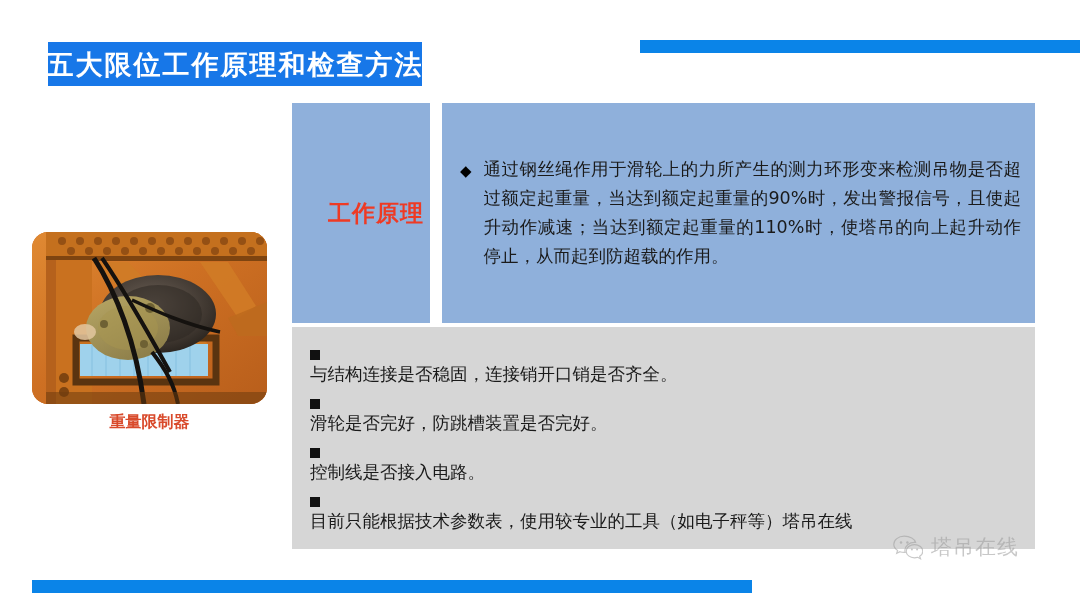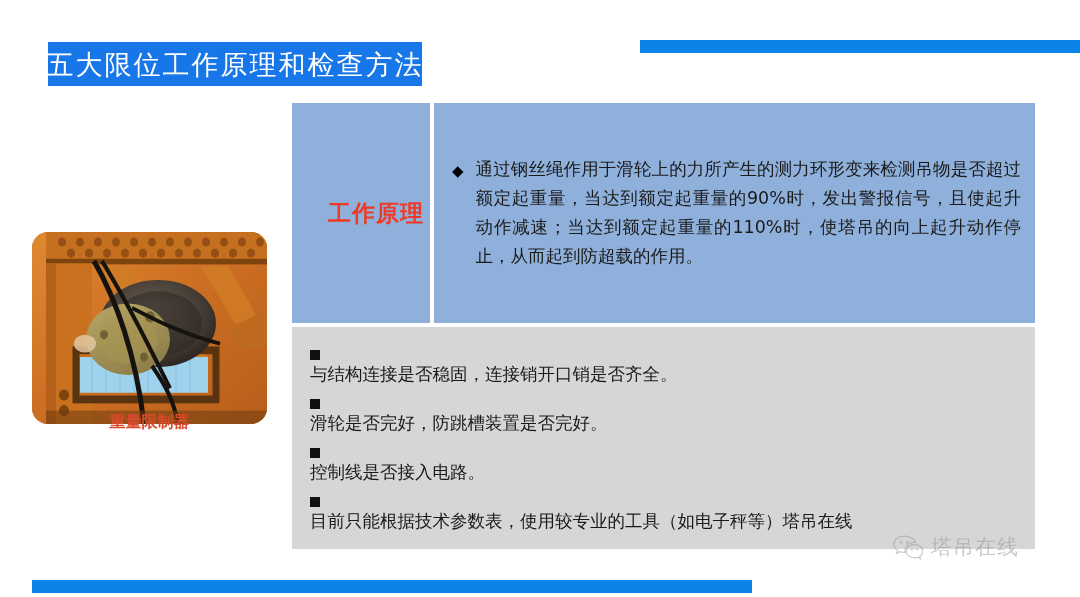--- a/index.html
+++ b/index.html
@@ -41,33 +41,33 @@
     width: 374px;
     height: 44px;
     background: #1777E8;
     display: flex;
     align-items: center;
     justify-content: center;
   }
   .title-plate .title-text {
     color: #ffffff;
     font-size: 27px;
-    font-weight: normal;
+    font-weight: bold;
     letter-spacing: 2px;
     line-height: 1;
     white-space: nowrap;
   }
 
   
   .photo-block {
     position: absolute;
     left: 32px;
     top: 232px;
     width: 235px;
-    height: 192px;
+    height: 172px;
   }
   .photo-frame {
     position: absolute;
     inset: 0;
     border-radius: 16px;
     overflow: hidden;
     background: #C96A20;
   }
   .photo-frame svg { display: block; width: 100%; height: 100%; }
   .photo-caption {
@@ -113,21 +113,21 @@
     box-sizing: border-box;
     display: flex;
     align-items: center;
     padding: 0 14px 0 18px;
   }
   .row-principle .cell-label,
   .row-principle .cell-body { background: #8FB0DB; }
   .row-method .cell-label,
   .row-method .cell-body { background: #D6D6D6; }
 
-  .row .cell-label { margin-right: 4px; padding-left: 30px; }
+  .row .cell-label { margin-right: 12px; padding-left: 30px; }
   .row-principle { margin-bottom: 4px; }
 
   .label-text {
     color: #EE3A24;
     font-size: 23px;
     font-weight: bold;
     letter-spacing: 1px;
     white-space: nowrap;
   }
 

